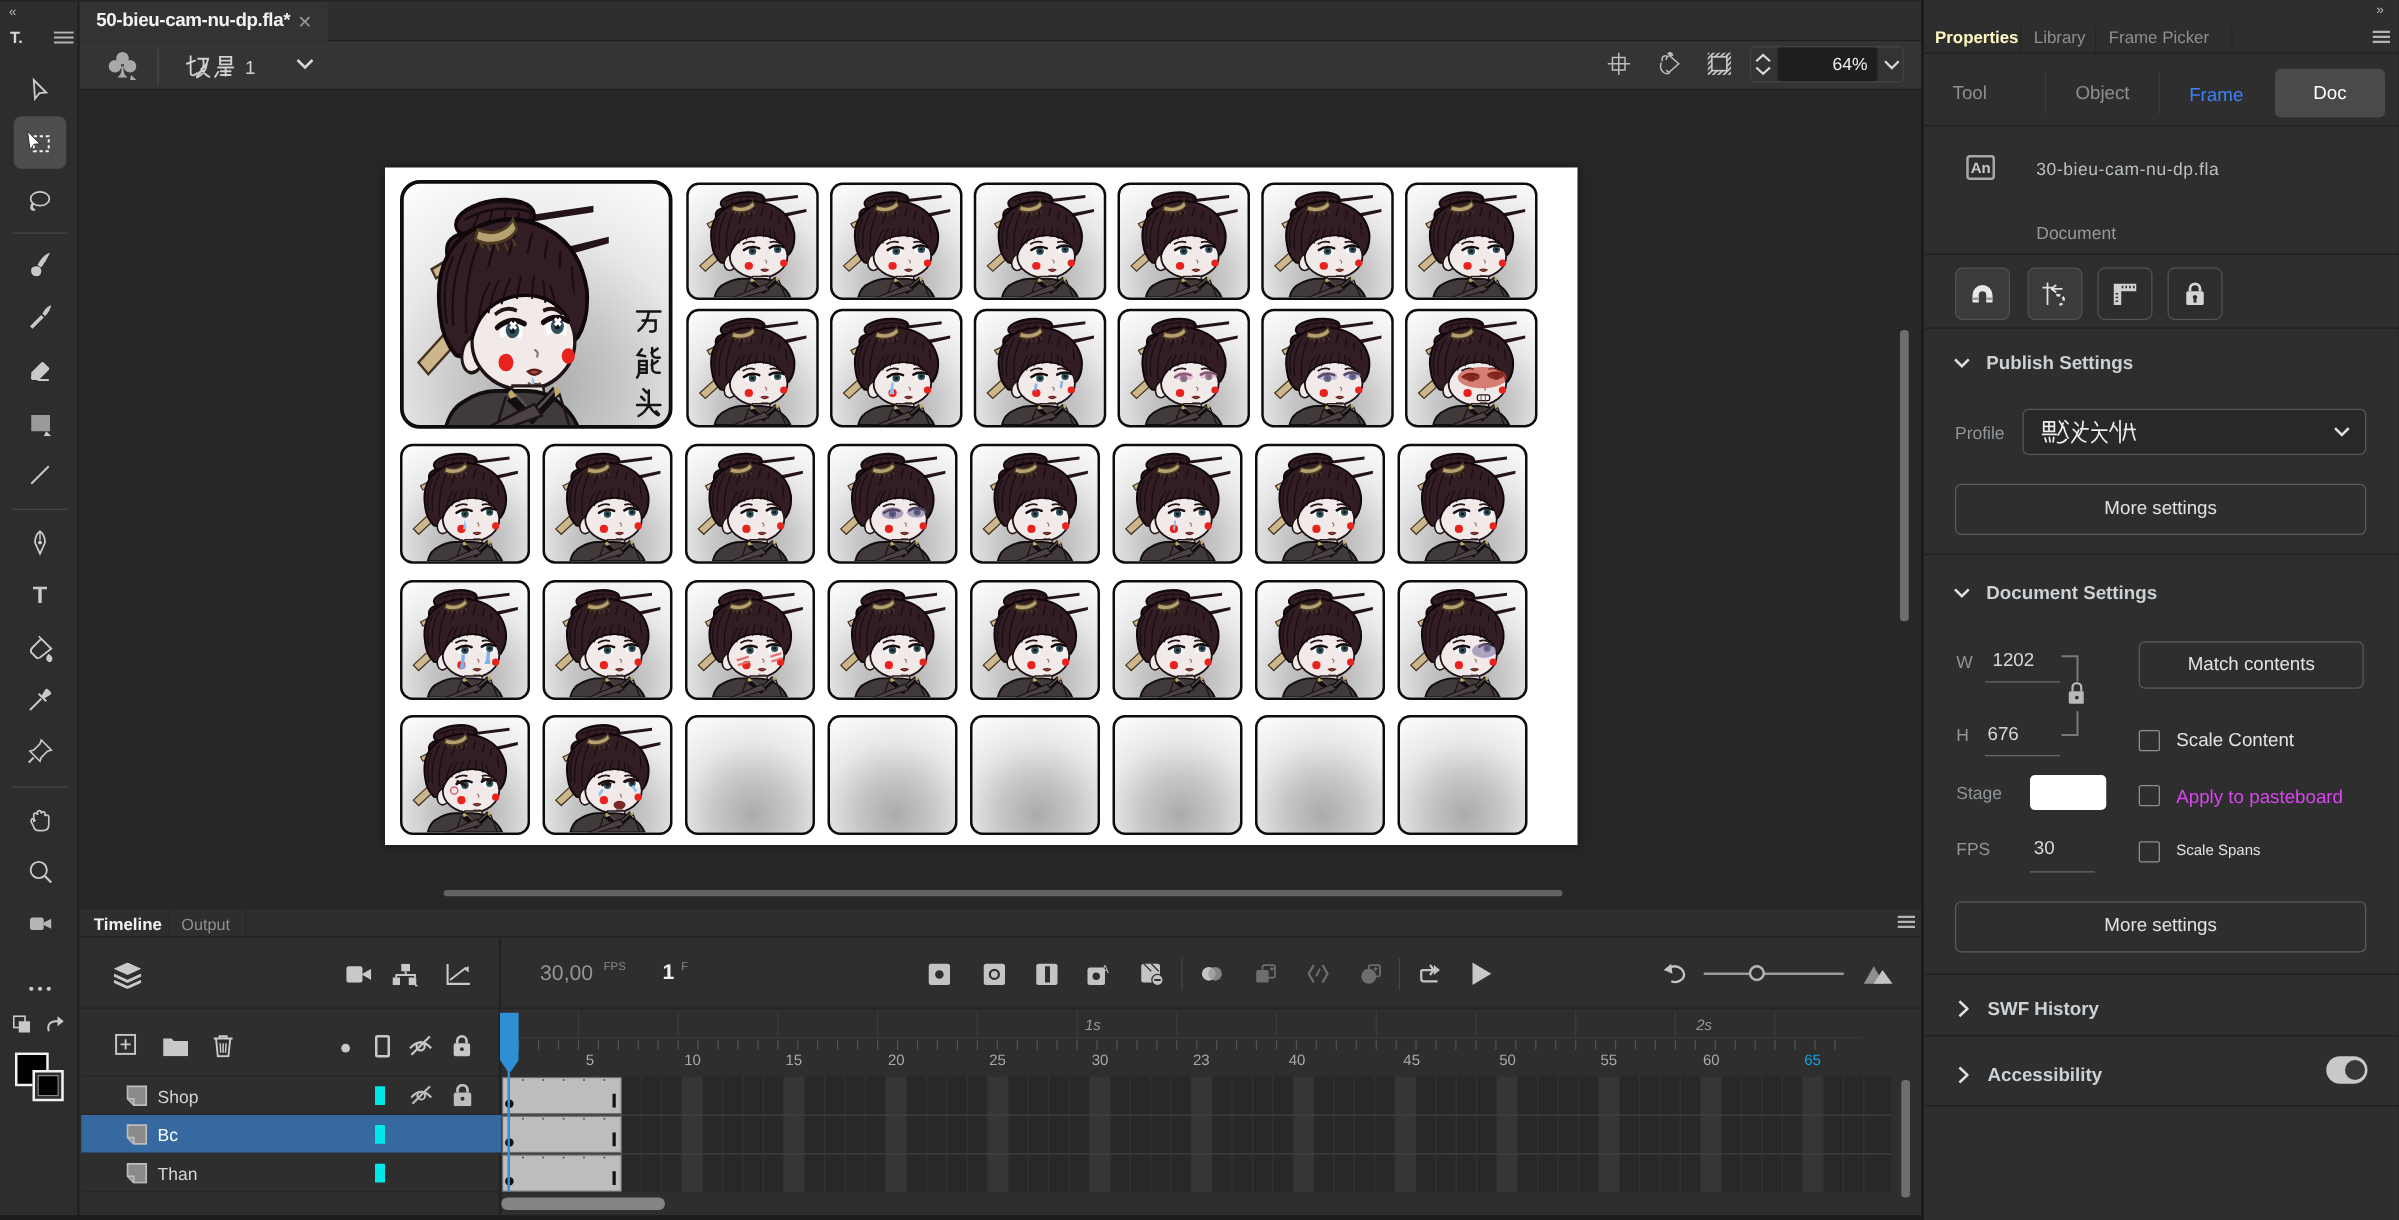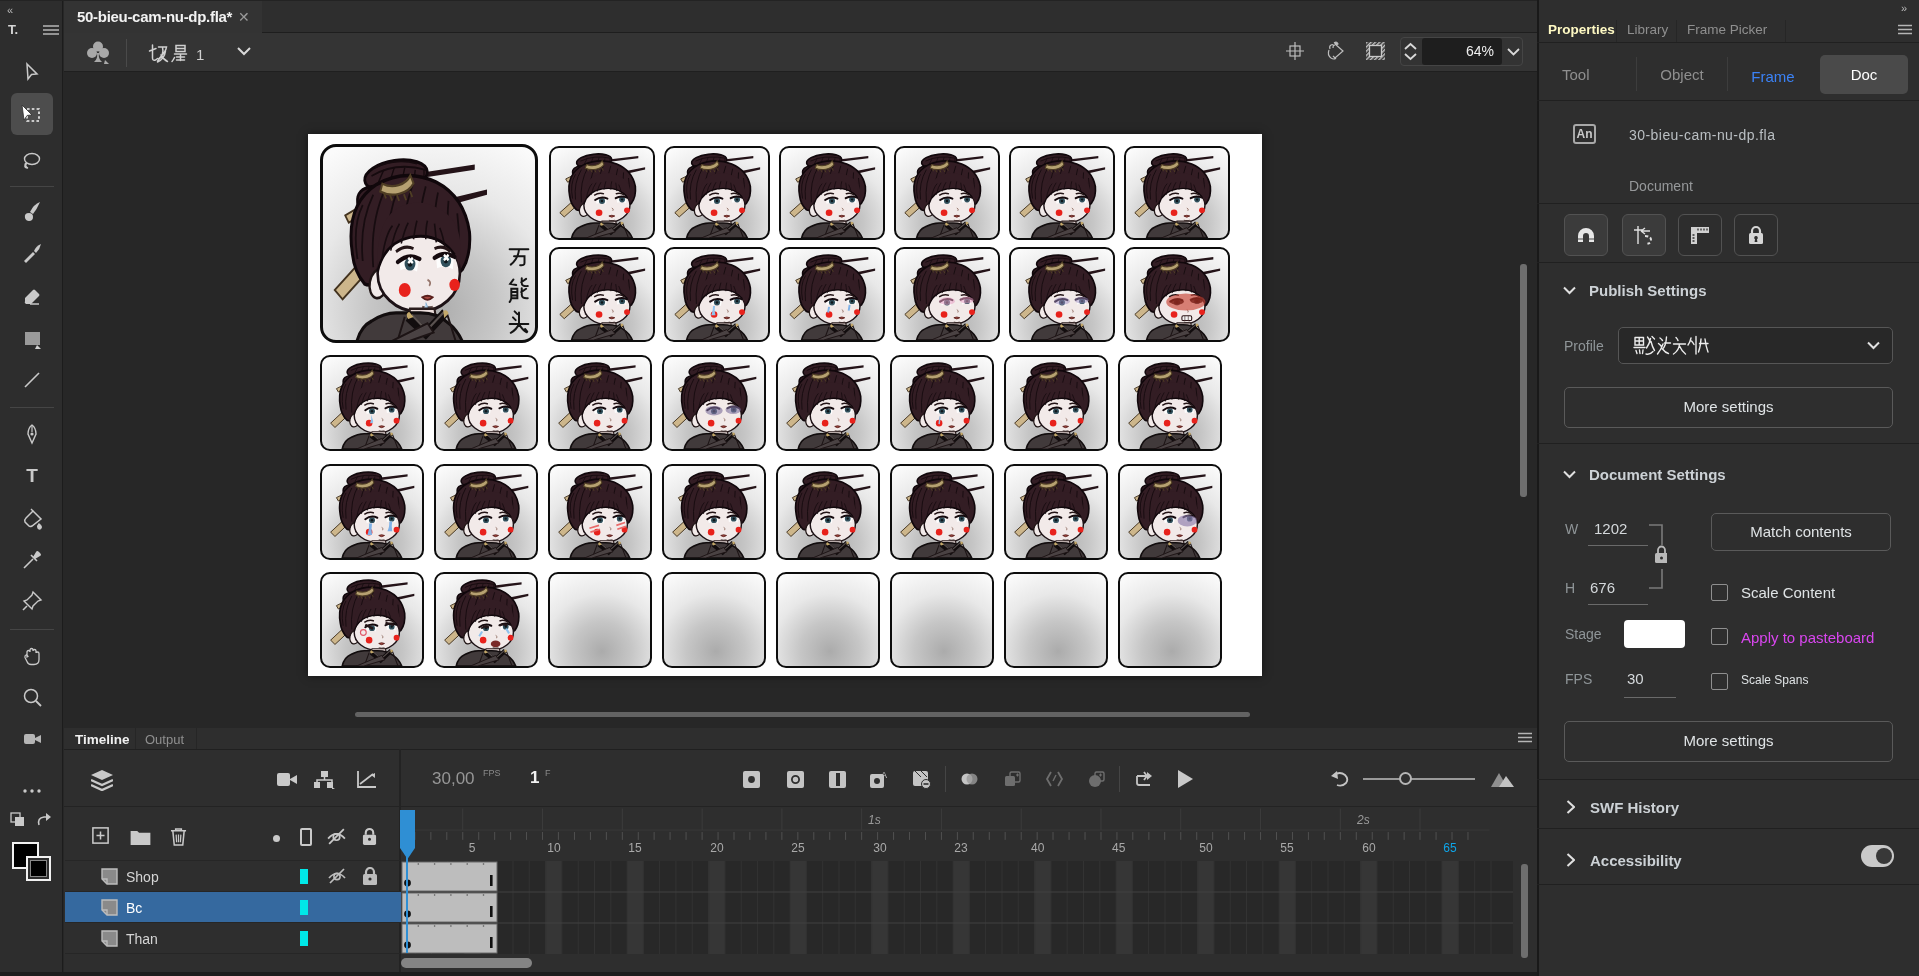--- a/index.html
+++ b/index.html
@@ -742,21 +742,21 @@
       <path d="M0,24 h1112" stroke="#383838" stroke-width="1"></path>
     </svg>
 <div class="abs" style="left:460px;top:841px;width:24px;text-align:center;color:#a9a9a9;font-size:12px">5</div>
 <div class="abs" style="left:542px;top:841px;width:24px;text-align:center;color:#a9a9a9;font-size:12px">10</div>
 <div class="abs" style="left:623px;top:841px;width:24px;text-align:center;color:#a9a9a9;font-size:12px">15</div>
 <div class="abs" style="left:705px;top:841px;width:24px;text-align:center;color:#a9a9a9;font-size:12px">20</div>
 <div class="abs" style="left:786px;top:841px;width:24px;text-align:center;color:#a9a9a9;font-size:12px">25</div>
 <div class="abs" style="left:868px;top:841px;width:24px;text-align:center;color:#a9a9a9;font-size:12px">30</div>
 <div class="abs" style="left:949px;top:841px;width:24px;text-align:center;color:#a9a9a9;font-size:12px">23</div>
 <div class="abs" style="left:1031px;top:841px;width:24px;text-align:left;color:#a9a9a9;font-size:12px">40</div>
-<div class="abs" style="left:1112px;top:841px;width:24px;text-align:left;color:#a9a9a9;font-size:12px">45</div>
+<div class="abs" style="left:1112px;top:841px;width:24px;text-align:right;color:#a9a9a9;font-size:12px">45</div>
 <div class="abs" style="left:1194px;top:841px;width:24px;text-align:center;color:#a9a9a9;font-size:12px">50</div>
 <div class="abs" style="left:1275px;top:841px;width:24px;text-align:center;color:#a9a9a9;font-size:12px">55</div>
 <div class="abs" style="left:1357px;top:841px;width:24px;text-align:center;color:#a9a9a9;font-size:12px">60</div>
 <div class="abs" style="left:1438px;top:841px;width:24px;text-align:center;color:#0ea5e9;font-size:12px">65</div>
 <div class="abs" style="left:868px;top:813px;color:#9a9a9a;font-size:12px;font-style:italic">1s</div>
 <div class="abs" style="left:1357px;top:813px;color:#9a9a9a;font-size:12px;font-style:italic">2s</div>
 <svg class="ico" style="left:401px;top:861px" width="1112" height="93" viewBox="0 0 1112 93">
       <rect x="0" y="0" width="1112" height="93" fill="#282828"></rect>
       <rect x="63.1" y="0" width="16.3" height="93" fill="#363636"></rect>
       <rect x="144.6" y="0" width="16.3" height="93" fill="#363636"></rect>

